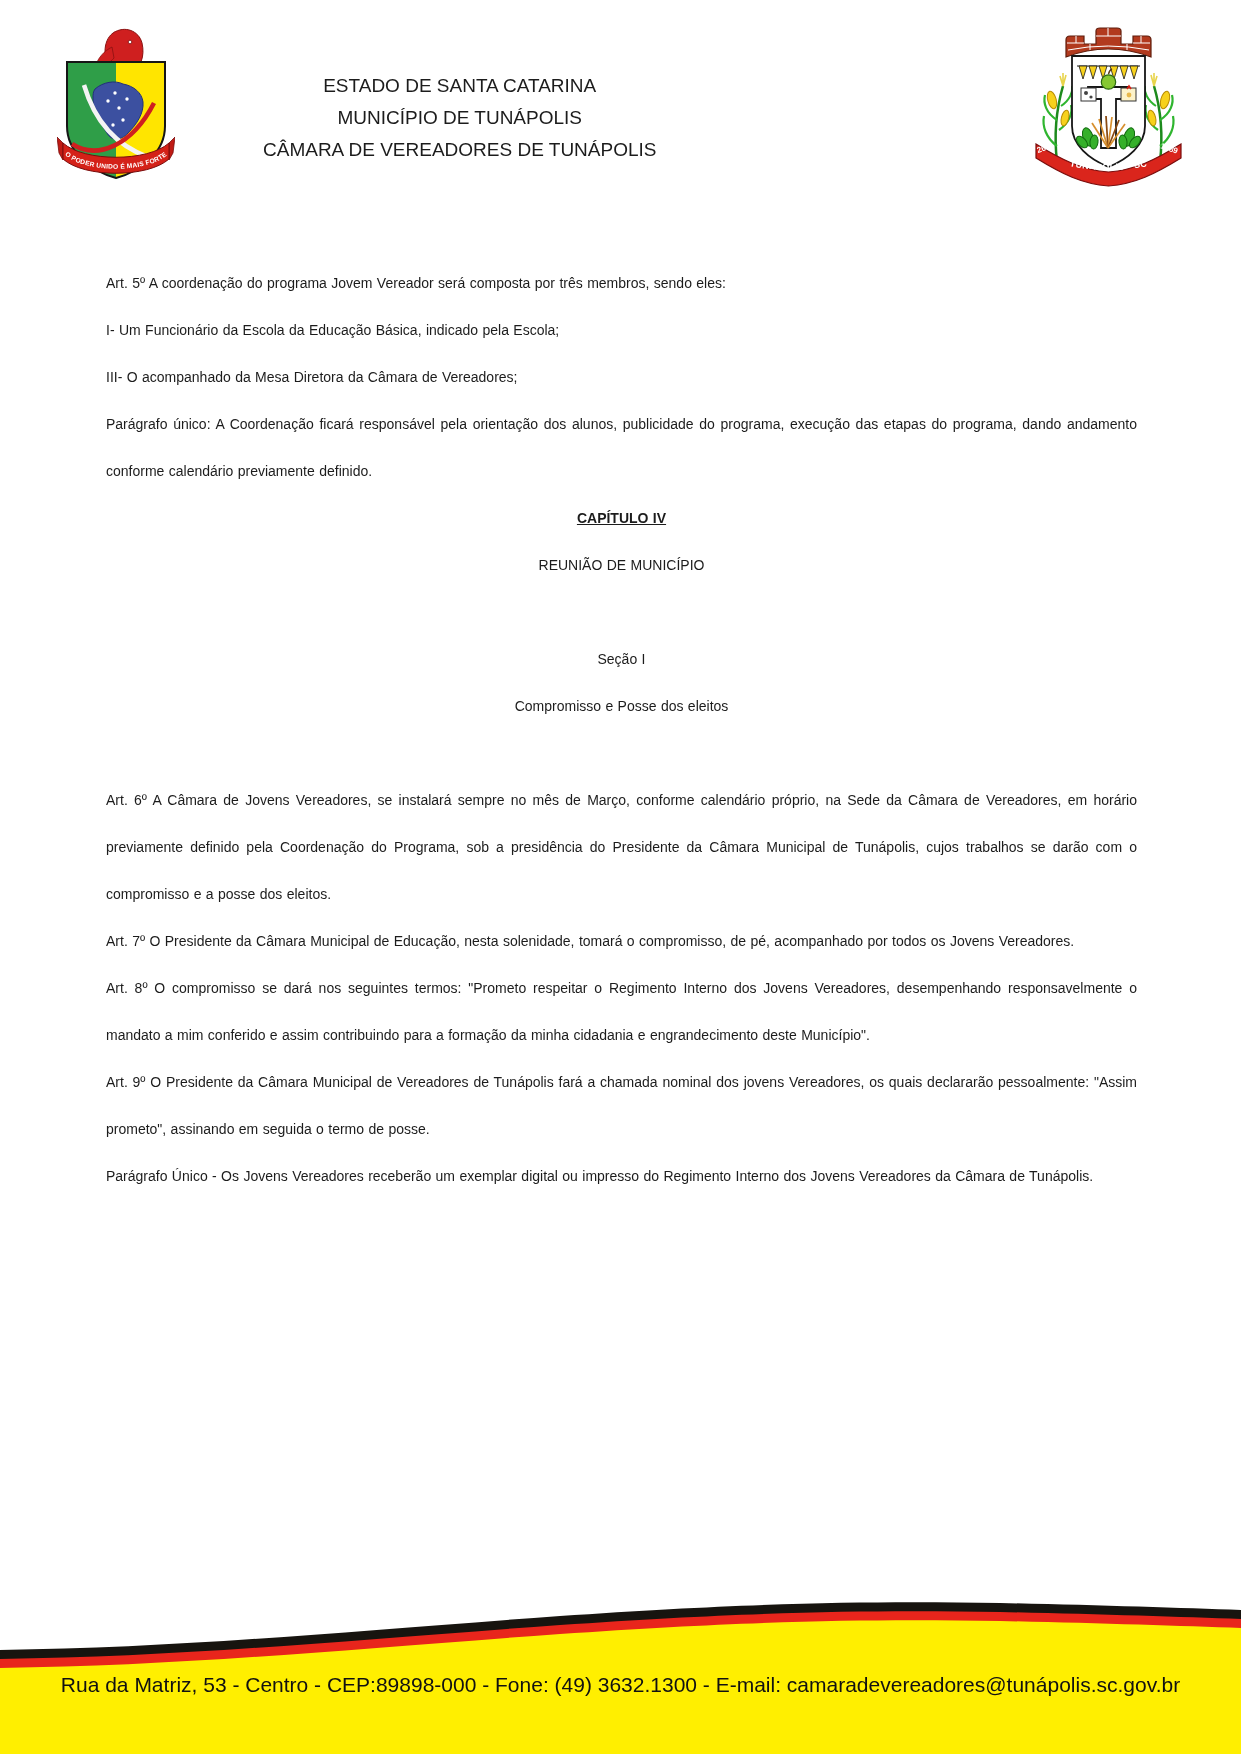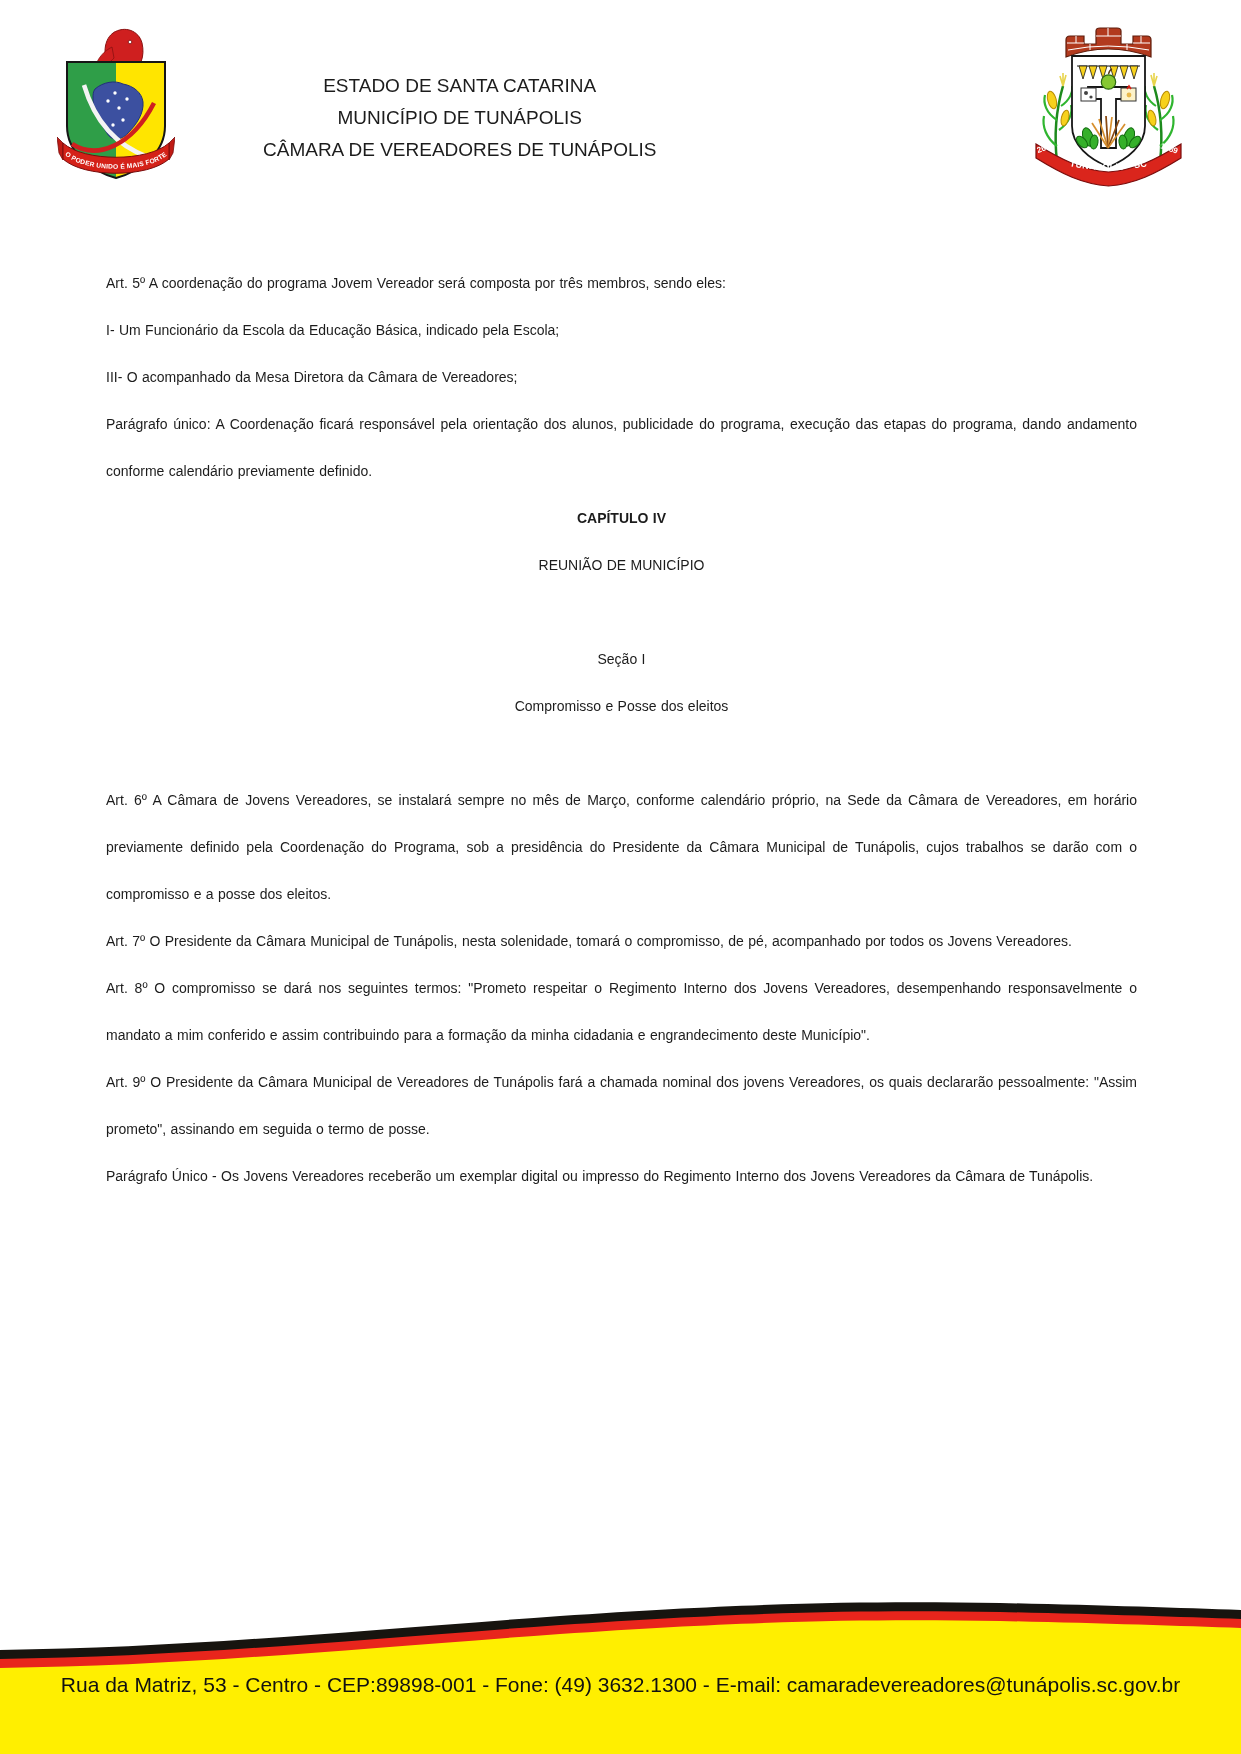--- a/index.html
+++ b/index.html
@@ -28,21 +28,21 @@
   }
   .para{
     margin:0;
     font-size:14px;
     line-height:47px;
     color:#1c1c1c;
     word-spacing:0.5px;
   }
   .para.justify{text-align:justify;}
   .para.center{text-align:center;}
-  .para.bold{font-weight:bold;}
+  .para.bold{font-weight:bold;text-decoration:underline;}
   
   .footer-wave{position:absolute;left:0;bottom:0;width:1241px;height:194px;}
   .footer-address{
     position:absolute;left:0;right:0;top:1673px;
     text-align:center;
     font-size:21px;color:#111;
     z-index:2;
   }
 </style>
 </head>
@@ -185,26 +185,26 @@
   <div class="doc-body" id="doc-body">
       <p class="para justify">Art. 5º A coordenação do programa Jovem Vereador será composta por três membros, sendo eles:</p>
       <p class="para justify">I- Um Funcionário da Escola da Educação Básica, indicado pela Escola;</p>
       <p class="para justify">III- O acompanhado da Mesa Diretora da Câmara de Vereadores;</p>
       <p class="para justify">Parágrafo único: A Coordenação ficará responsável pela orientação dos alunos, publicidade do programa, execução das etapas do programa, dando andamento conforme calendário previamente definido.</p>
       <p class="para center bold">CAPÍTULO IV</p>
       <p class="para center">REUNIÃO DE MUNICÍPIO</p>
       <p class="para center" style="margin-top: 47px;">Seção I</p>
       <p class="para center">Compromisso e Posse dos eleitos</p>
       <p class="para justify" style="margin-top: 47px;">Art. 6º A Câmara de Jovens Vereadores, se instalará sempre no mês de Março, conforme calendário próprio, na Sede da Câmara de Vereadores, em horário previamente definido pela Coordenação do Programa, sob a presidência do Presidente da Câmara Municipal de Tunápolis, cujos trabalhos se darão com o compromisso e a posse dos eleitos.</p>
-      <p class="para justify">Art. 7º O Presidente da Câmara Municipal de Tunápolis, nesta solenidade, tomará o compromisso, de pé, acompanhado por todos os Jovens Vereadores.</p>
+      <p class="para justify">Art. 7º O Presidente da Câmara Municipal de Educação, nesta solenidade, tomará o compromisso, de pé, acompanhado por todos os Jovens Vereadores.</p>
       <p class="para justify">Art. 8º O compromisso se dará nos seguintes termos: "Prometo respeitar o Regimento Interno dos Jovens Vereadores, desempenhando responsavelmente o mandato a mim conferido e assim contribuindo para a formação da minha cidadania e engrandecimento deste Município".</p>
       <p class="para justify">Art. 9º O Presidente da Câmara Municipal de Vereadores de Tunápolis fará a chamada nominal dos jovens Vereadores, os quais declararão pessoalmente: "Assim prometo", assinando em seguida o termo de posse.</p>
       <p class="para justify">Parágrafo Único - Os Jovens Vereadores receberão um exemplar digital ou impresso do Regimento Interno dos Jovens Vereadores da Câmara de Tunápolis.</p>
     </div>
 
   <svg class="footer-wave" viewBox="0 0 1241 194" preserveAspectRatio="none">
     <path d="M0,90 C180,88 340,72 560,56 C760,42 880,41 1000,43 C1090,45 1180,48 1241,50 L1241,194 L0,194 Z" fill="#17140f"></path>
     <path d="M0,99 C180,97 340,81 560,65 C760,51 880,50 1000,52 C1090,54 1180,57 1241,59 L1241,194 L0,194 Z" fill="#e8251c"></path>
     <path d="M0,108 C180,106 340,90 560,74 C760,60 880,59 1000,61 C1090,63 1180,66 1241,68 L1241,194 L0,194 Z" fill="#ffef00"></path>
   </svg>
-  <div class="footer-address">Rua da Matriz, 53 - Centro - CEP:89898-001 - Fone: (49) 3632.1300 - E-mail: camaradevereadores@tunápolis.sc.gov.br</div>
+  <div class="footer-address">Rua da Matriz, 53 - Centro - CEP:89898-000 - Fone: (49) 3632.1300 - E-mail: camaradevereadores@tunápolis.sc.gov.br</div>
 
 </div>
 
 </body></html>

